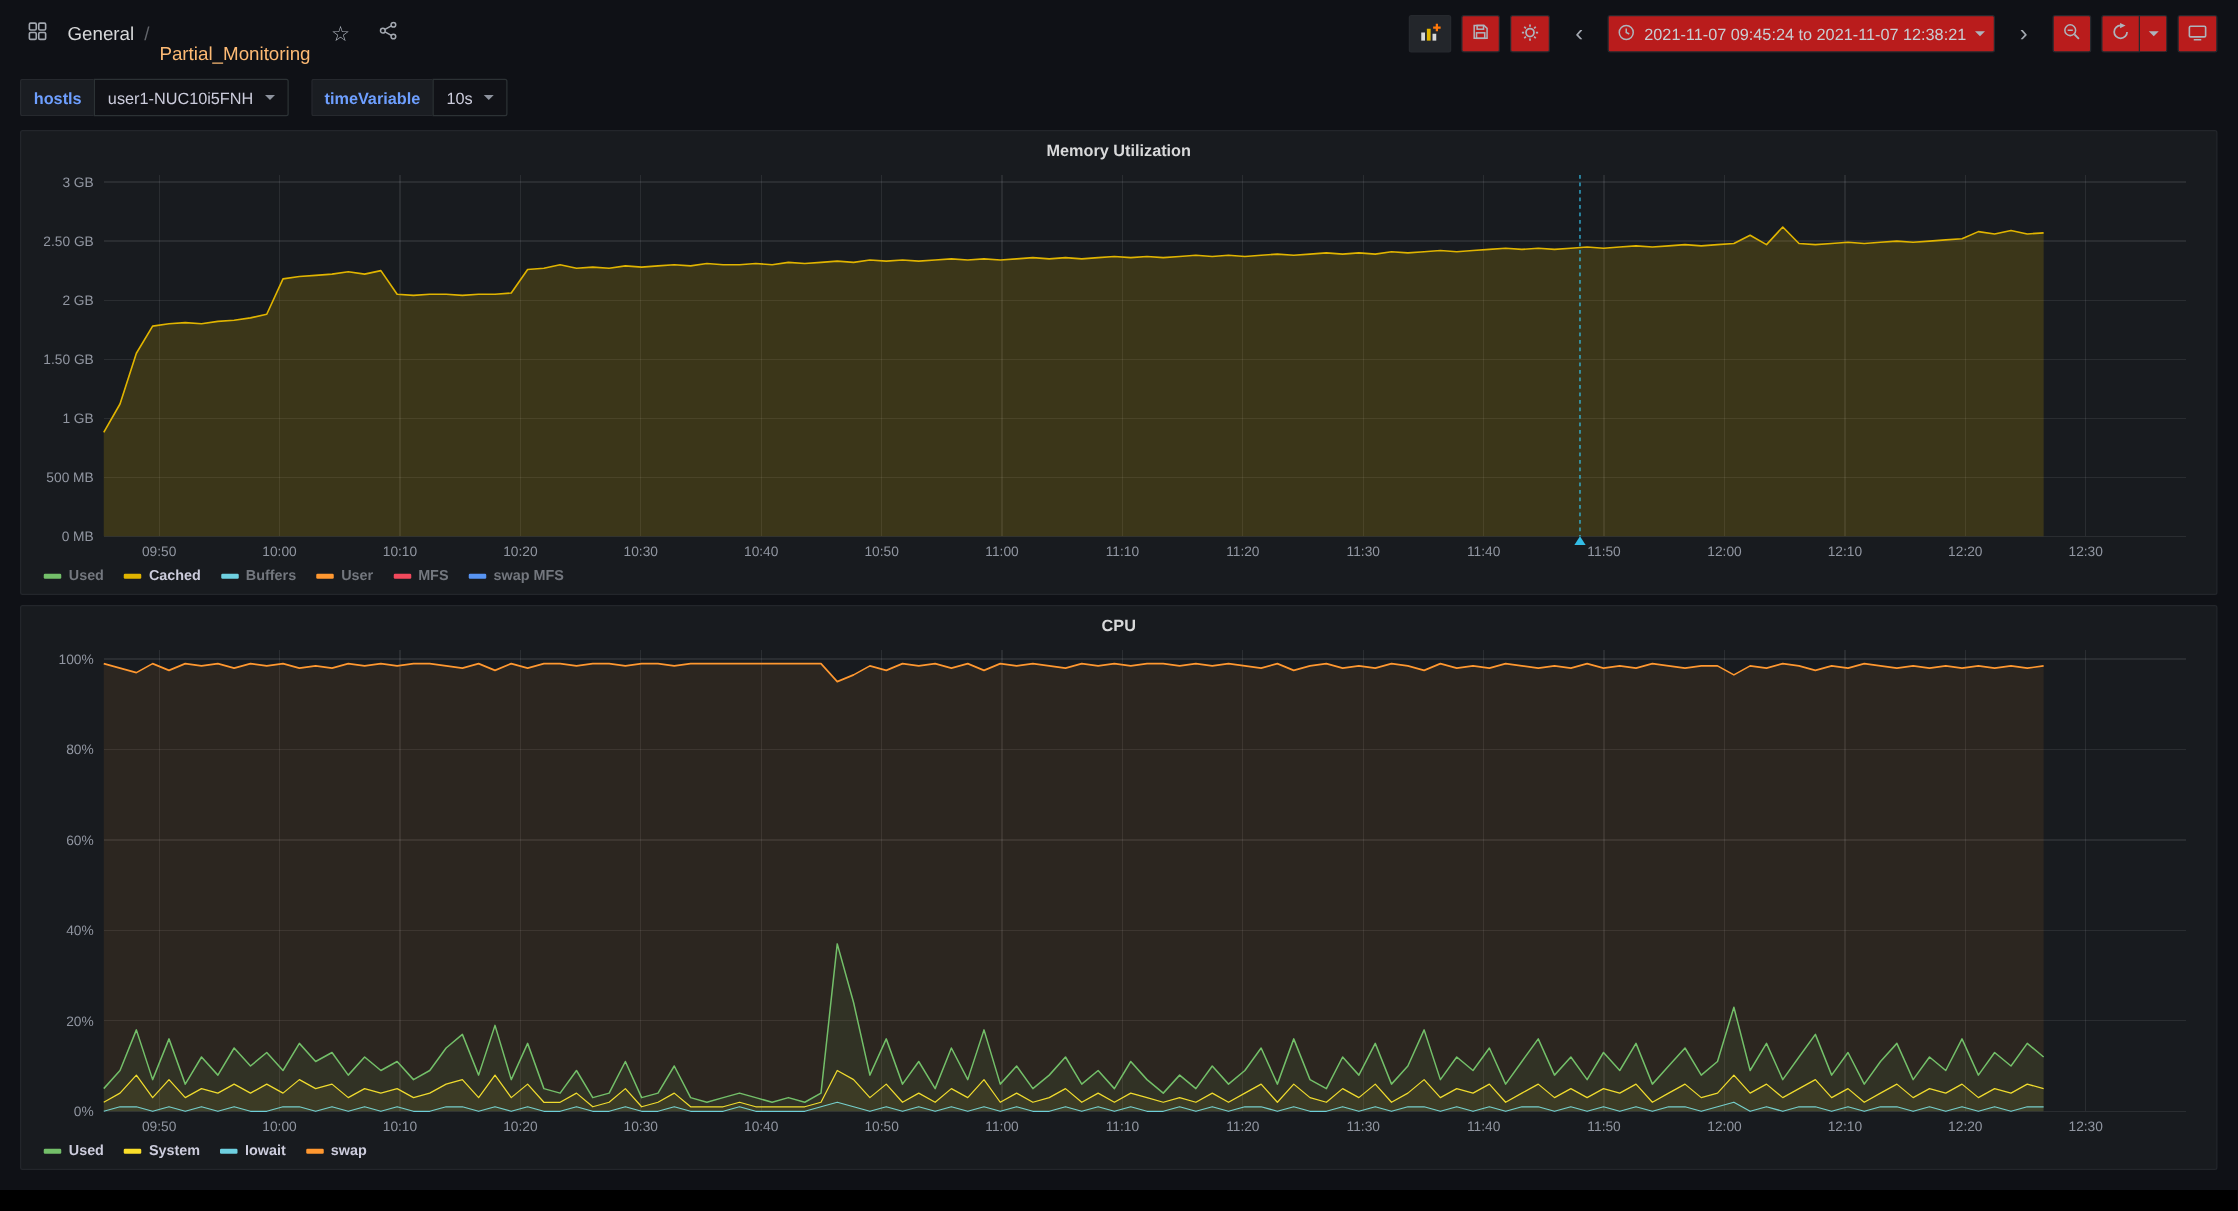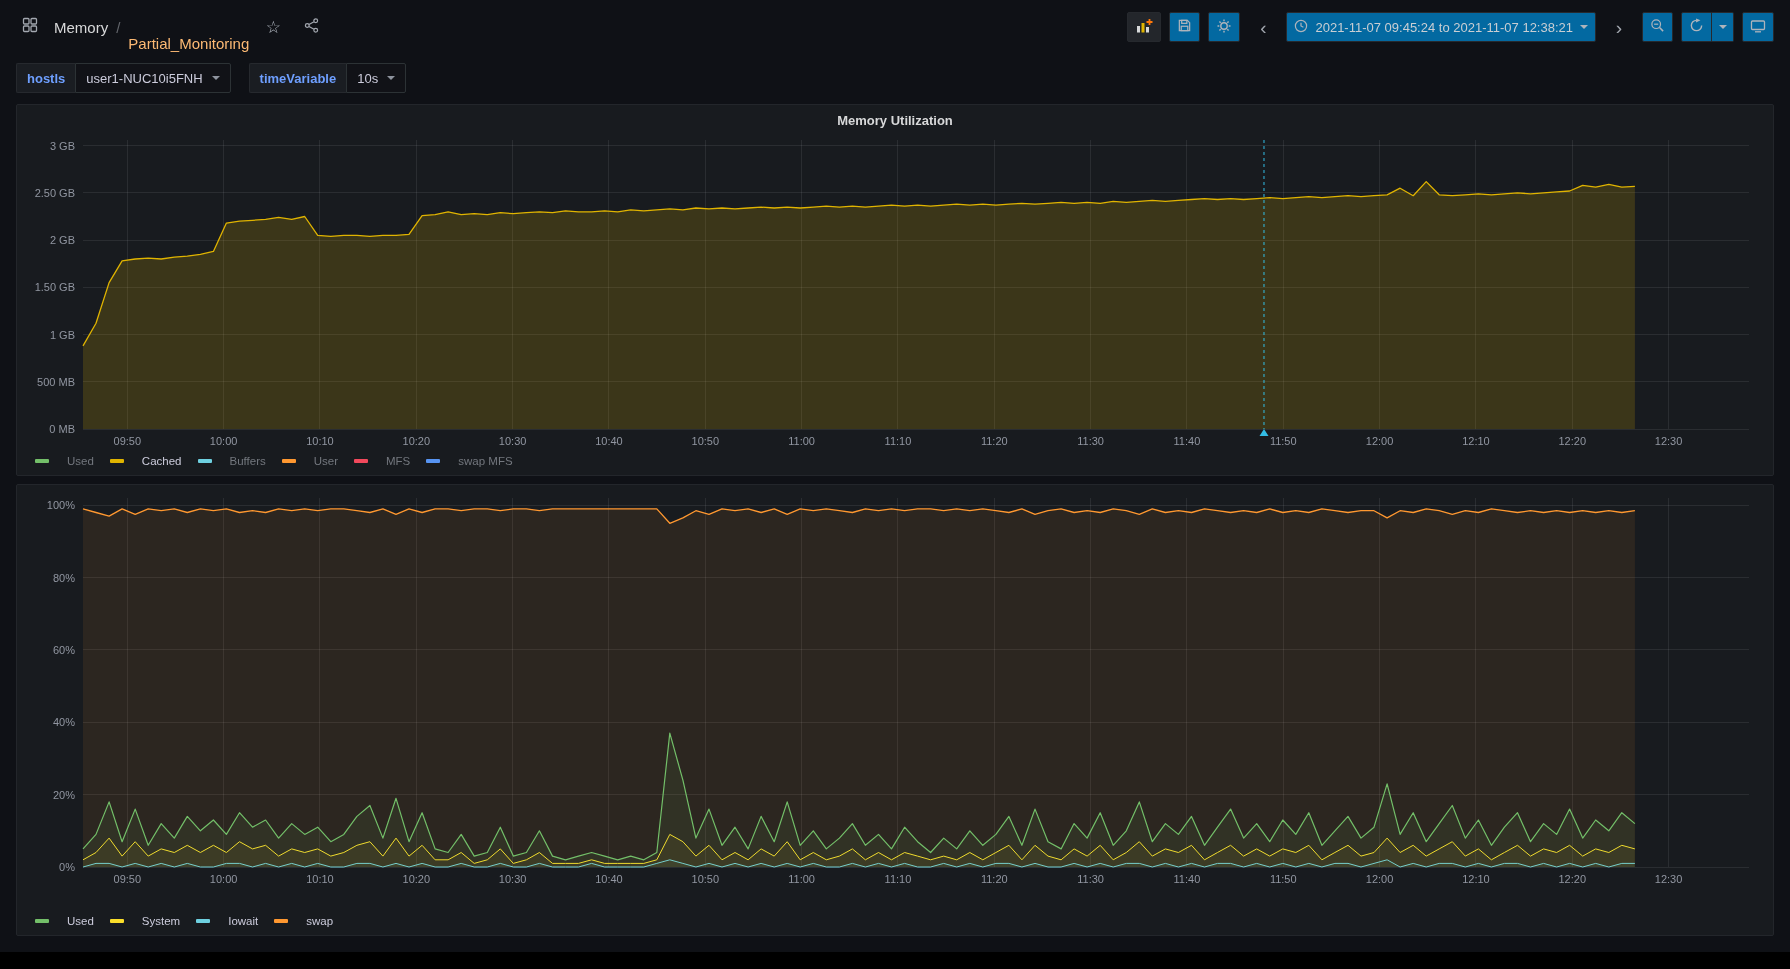--- a/index.html
+++ b/index.html
@@ -29,21 +29,21 @@
   .crumb .sec { color: #d8d9da; cursor: pointer; }
   .crumb .sep { color: #62656b; }
   .crumb .page { color: #fdba74; cursor: pointer; margin-top: 32px; }
   .star-glyph { font-size: 17px; color: #b0b6bf; line-height: 1; }
   .chev-glyph { font-size: 19px; color: #a3a8b0; line-height: 1; }
 
   .nav-right { display: flex; align-items: center; gap: 8px; }
   .tb-btn {
     height: 30px; min-width: 30px; padding: 0 7px;
     display: inline-flex; align-items: center; justify-content: center; gap: 7px;
-    background: #0369a1; border: 1px solid #26292e; border-radius: 2px;
+    background: #b91c1c; border: 1px solid #26292e; border-radius: 2px;
     color: #aeb4bc; font-size: 13px; cursor: pointer;
     font-family: "Liberation Sans", sans-serif;
   }
   .tb-btn.plain { background: transparent; border-color: transparent; }
   .tb-btn.addpanel { background: #23262b; }
   .tb-group { display: inline-flex; }
   .tb-group .tb-btn:first-child { border-radius: 2px 0 0 2px; }
   .tb-group .tb-btn:last-child { border-left: none; border-radius: 0 2px 2px 0; min-width: 22px; padding: 0 5px; }
   .time-text { color: #c9ced3; white-space: nowrap; }
   .caret {
@@ -81,22 +81,22 @@
     height: 22px; line-height: 22px; cursor: pointer; flex: 0 0 auto;
   }
   .chart-wrap { flex: 1 1 auto; position: relative; }
   svg.chart { position: absolute; inset: 0; }
   svg text { font-family: "Liberation Sans", sans-serif; }
   .legend {
     flex: 0 0 auto; display: flex; flex-wrap: wrap; gap: 4px 16px;
     padding: 2px 4px 3px 8px; min-height: 20px; align-items: center;
   }
   .legend-item {
-    display: inline-flex; align-items: center; gap: 18px;
-    font-size: 11.5px; color: #ccccdc; cursor: pointer;
+    display: inline-flex; align-items: center; gap: 6px;
+    font-size: 11.5px; color: #ccccdc; cursor: pointer; font-weight: bold;
   }
   .legend-item.dim { color: #73777e; }
   .swatch { width: 14px; height: 4px; border-radius: 1px; display: inline-block; }
 
   .bottom-strip { position: absolute; left: 0; right: 0; bottom: 0; height: 17px; background: #000; }
 </style>
 </head>
 <body>
 
 <header class="navbar">
@@ -105,21 +105,21 @@
       <span>
         <svg width="16" height="16" viewBox="0 0 16 16" fill="none" stroke="currentColor" stroke-width="1.3">
           <rect x="1.5" y="1.5" width="5.5" height="5.5" rx="1"></rect>
           <rect x="9" y="1.5" width="5.5" height="5.5" rx="1"></rect>
           <rect x="1.5" y="9" width="5.5" height="5.5" rx="1"></rect>
           <rect x="9" y="9" width="5.5" height="5.5" rx="1"></rect>
         </svg>
       </span>
     </button>
     <nav class="crumb">
-      <span class="sec">Memory</span>
+      <span class="sec">General</span>
       <span class="sep">/</span>
       <span class="page">Partial_Monitoring</span>
     </nav>
     <button class="icon-btn">
       <span class="star-glyph">☆</span>
     </button>
     <button class="icon-btn">
       <span>
         <svg width="15" height="15" viewBox="0 0 16 16" fill="none" stroke="currentColor" stroke-width="1.3">
           <circle cx="12.5" cy="3" r="2"></circle>
@@ -307,20 +307,21 @@
           <span>MFS</span>
         </div>
         <div class="legend-item dim">
           <span class="swatch" style="background: rgb(87, 148, 242);"></span>
           <span>swap MFS</span>
         </div>
       </div>
   </section>
 
   <section class="panel panel-cpu">
+    <div class="panel-title">CPU</div>
     <div class="chart-wrap">
       <svg class="chart" id="chart-1" width="1736" height="399" viewBox="0 0 1736 399">
           <line x1="56" x2="1722" y1="377" y2="377" stroke="rgba(204,204,220,0.10)" stroke-width="1" shape-rendering="crispEdges"></line>
           <text x="48" y="381" fill="#9196a1" font-size="11" text-anchor="end">0%</text>
           <line x1="56" x2="1722" y1="304.64705882352945" y2="304.64705882352945" stroke="rgba(204,204,220,0.10)" stroke-width="1" shape-rendering="crispEdges"></line>
           <text x="48" y="308.64705882352945" fill="#9196a1" font-size="11" text-anchor="end">20%</text>
           <line x1="56" x2="1722" y1="232.29411764705884" y2="232.29411764705884" stroke="rgba(204,204,220,0.10)" stroke-width="1" shape-rendering="crispEdges"></line>
           <text x="48" y="236.29411764705884" fill="#9196a1" font-size="11" text-anchor="end">40%</text>
           <line x1="56" x2="1722" y1="159.94117647058823" y2="159.94117647058823" stroke="rgba(204,204,220,0.10)" stroke-width="1" shape-rendering="crispEdges"></line>
           <text x="48" y="163.94117647058823" fill="#9196a1" font-size="11" text-anchor="end">60%</text>

